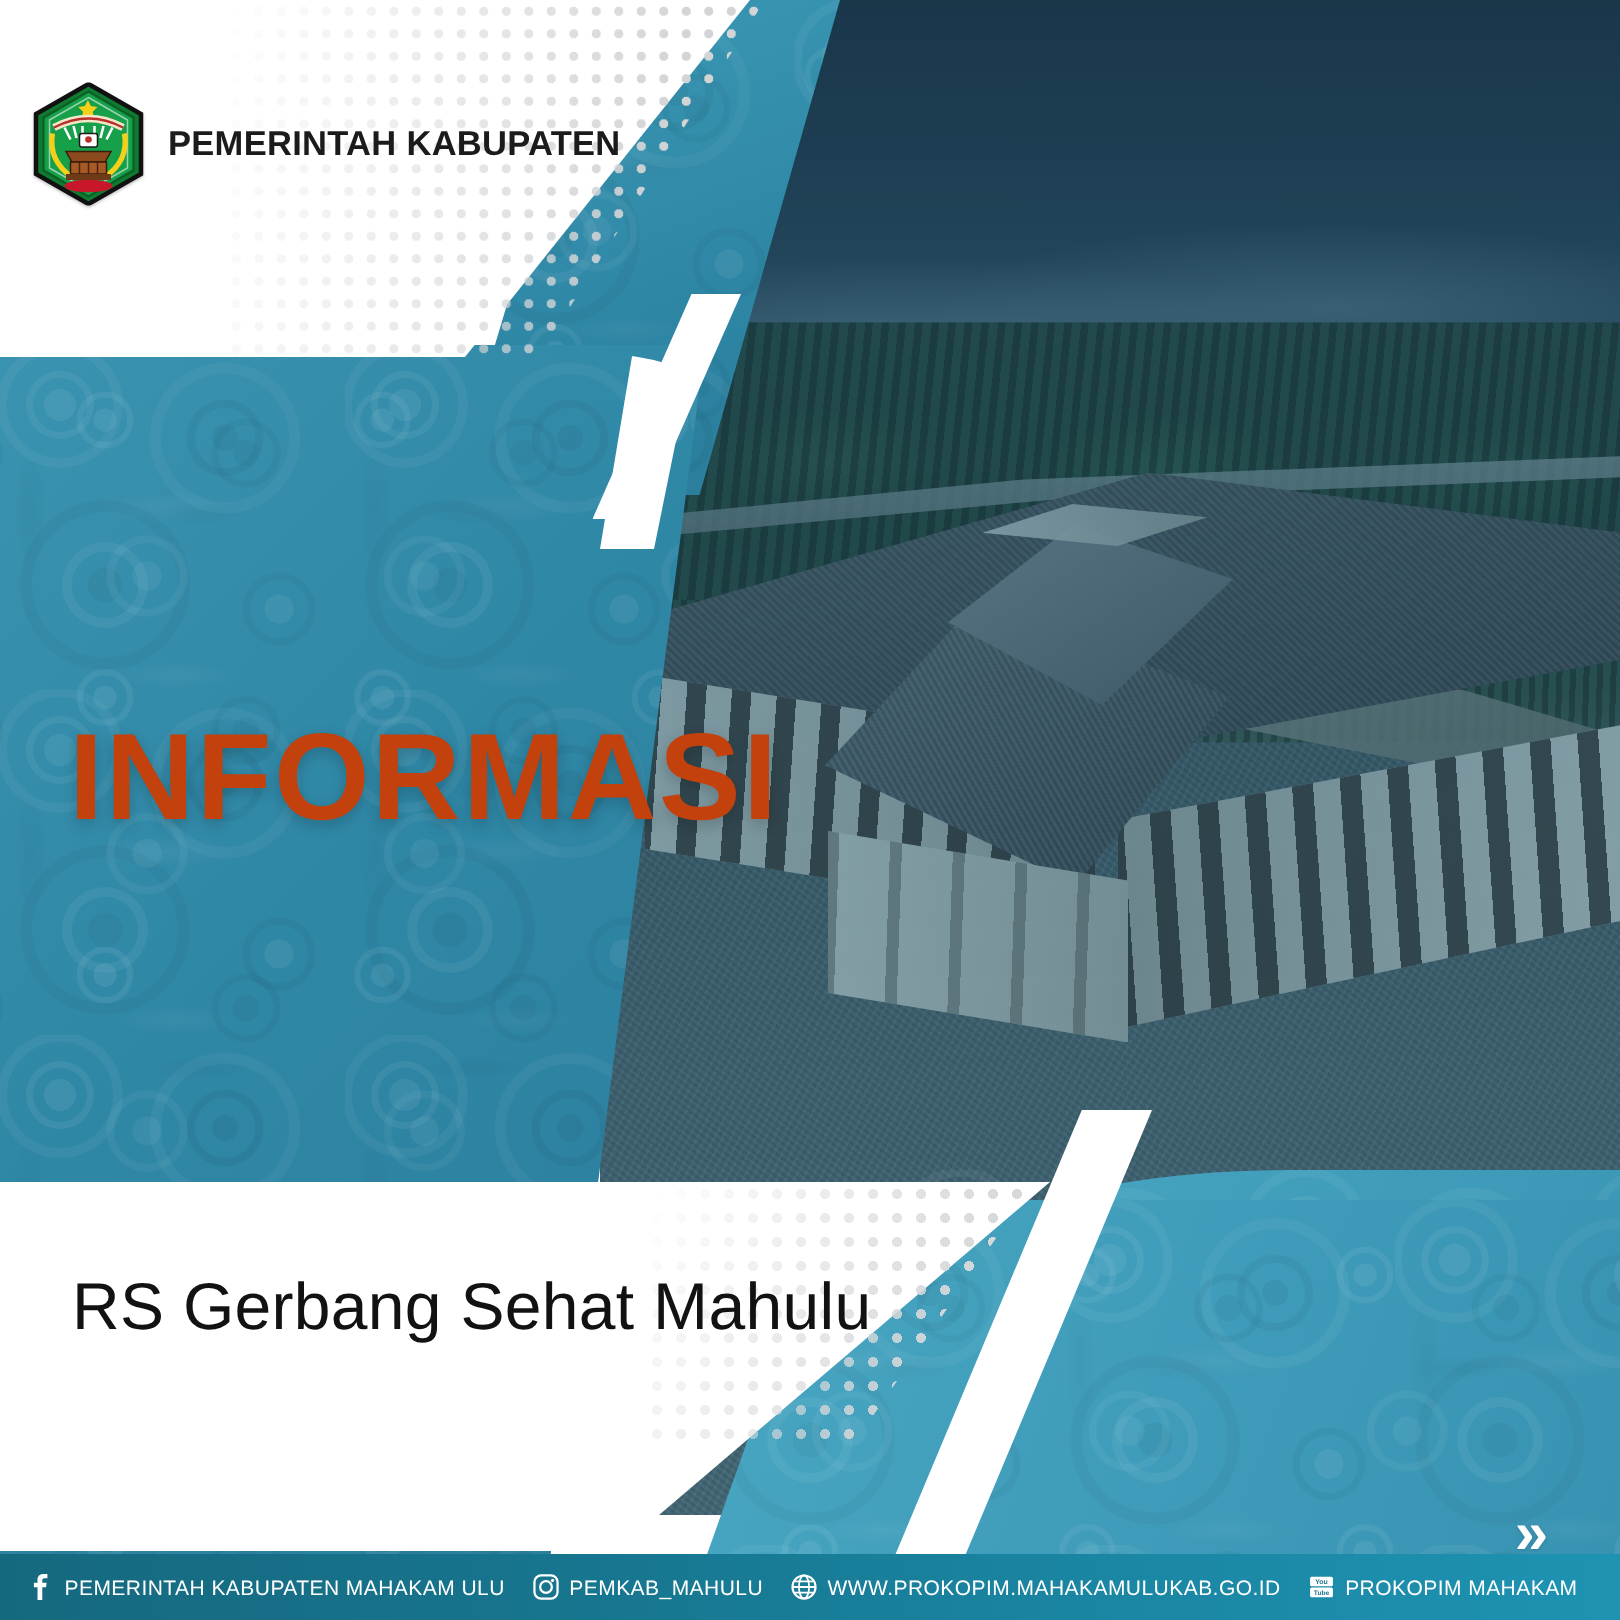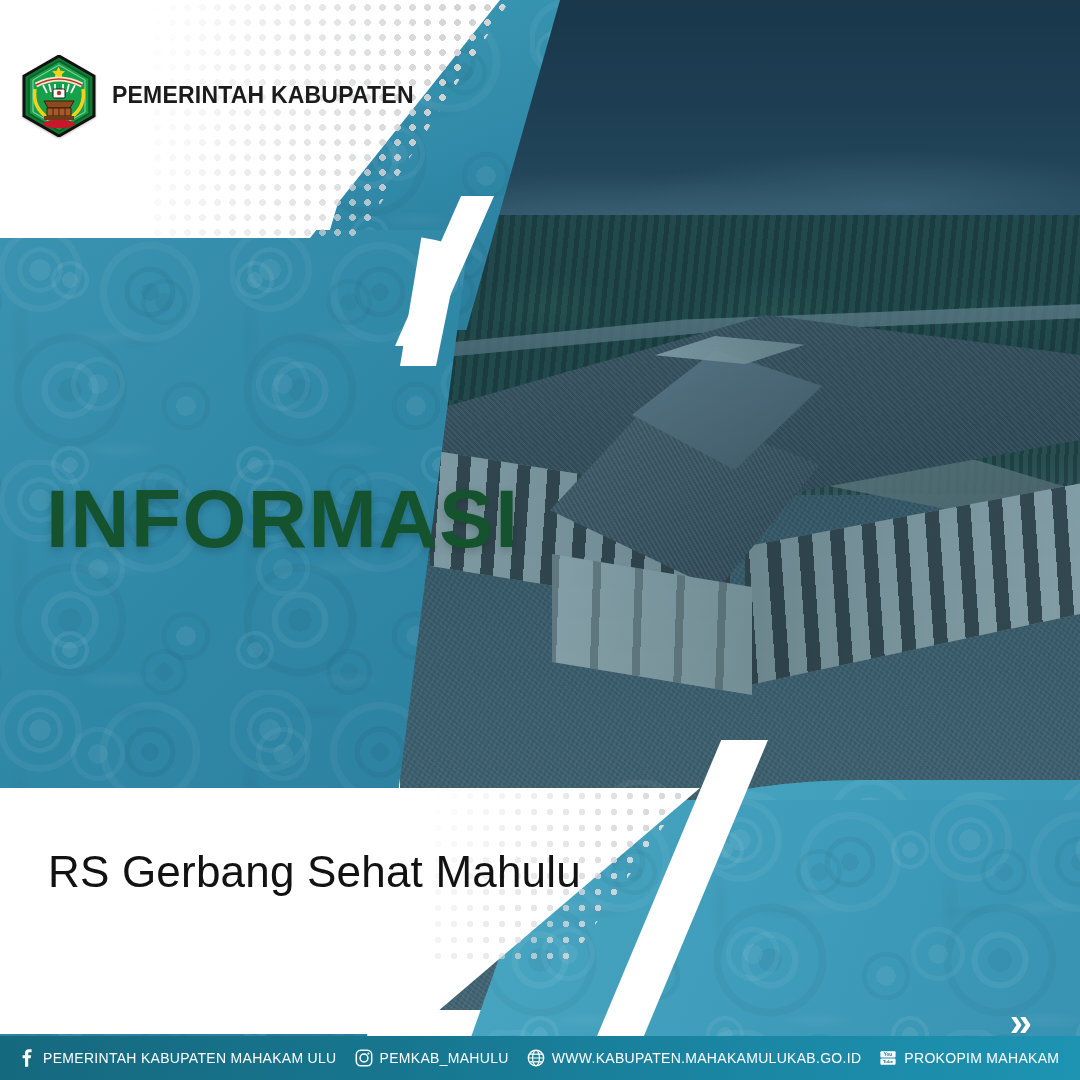--- a/index.html
+++ b/index.html
@@ -297,21 +297,21 @@
   }
   .brand-text{
     font-weight:bold; color:#1b1b1b;
     font-size:23px; line-height:1.12; letter-spacing:.2px;
   }
   .brand-text .l2{ display:block; }
 
   
   .informasi{
     position:absolute; left:46px; top:478px;
-    font-size:82px; font-weight:bold; color:#14532d;
+    font-size:82px; font-weight:bold; color:#c2410c;
     letter-spacing:1.5px; line-height:1;
     text-shadow:0 3px 10px rgba(0,0,0,.20);
     z-index:10;
   }
 
   
   .caption{
     position:absolute; left:48px; top:843px;
     font-size:44px; line-height:1.33; color:#121212;
     font-weight:normal; letter-spacing:.2px;
@@ -482,21 +482,21 @@
       </svg>
       <span class="lbl">PEMKAB_MAHULU</span>
     </div>
 
     <div class="fitem">
       <svg class="ficon" viewBox="0 0 18 18">
         <circle cx="9" cy="9" r="7.7" fill="none" stroke="#ffffff" stroke-width="1.4"></circle>
         <ellipse cx="9" cy="9" rx="3.4" ry="7.7" fill="none" stroke="#ffffff" stroke-width="1.2"></ellipse>
         <path d="M1.3 9h15.4M2.6 5.2h12.8M2.6 12.8h12.8" stroke="#ffffff" stroke-width="1.2" fill="none"></path>
       </svg>
-      <span class="lbl">WWW.KABUPATEN.MAHAKAMULUKAB.GO.ID</span>
+      <span class="lbl">WWW.PROKOPIM.MAHAKAMULUKAB.GO.ID</span>
     </div>
 
     <div class="fitem">
       <svg class="ficon" viewBox="0 0 18 18">
         <rect x="1.4" y="2.2" width="15.2" height="6.3" rx="1" fill="#ffffff"></rect>
         <rect x="1.4" y="9.4" width="15.2" height="6.4" rx="1" fill="#ffffff"></rect>
         <text x="9" y="7.3" font-size="4.6" font-family="Liberation Sans, sans-serif" font-weight="bold" fill="#17758e" text-anchor="middle">You</text>
         <text x="9" y="14.4" font-size="4.4" font-family="Liberation Sans, sans-serif" font-weight="bold" fill="#17758e" text-anchor="middle">Tube</text>
       </svg>
       <span class="lbl">PROKOPIM MAHAKAM</span>

